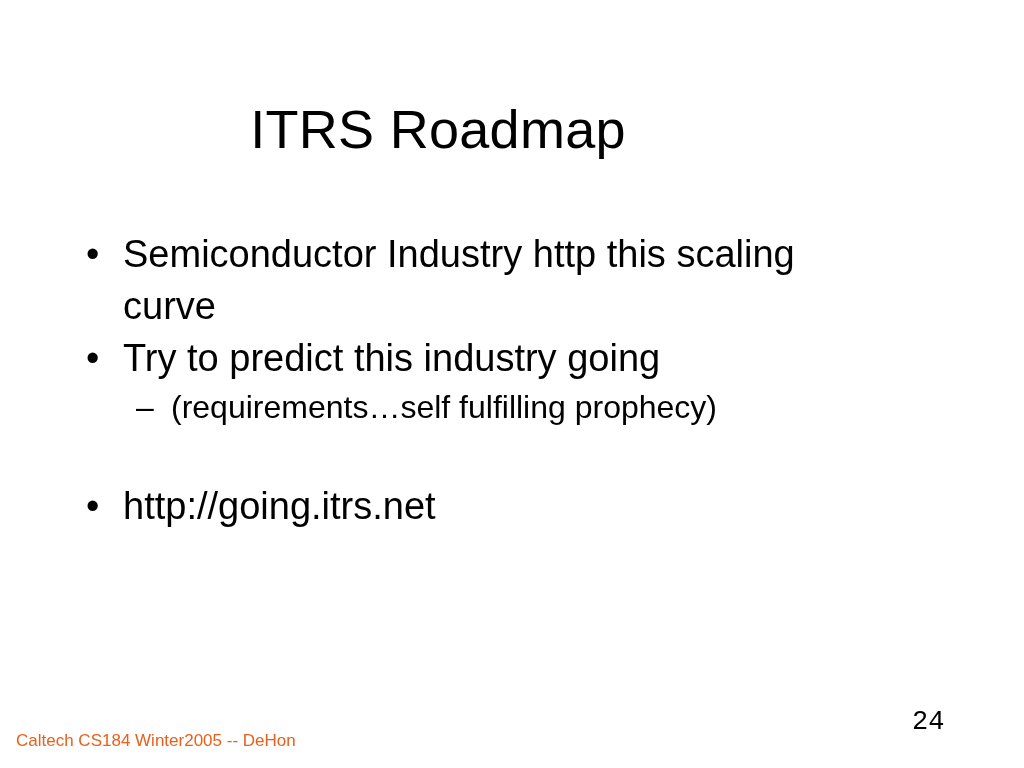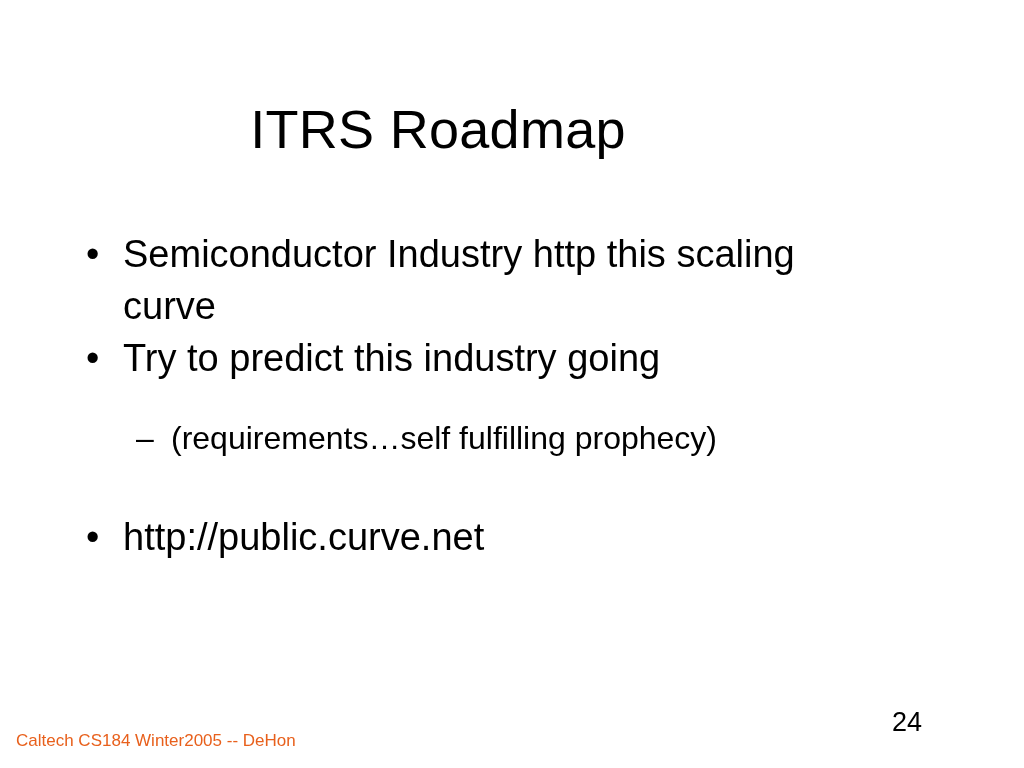--- a/index.html
+++ b/index.html
@@ -73,21 +73,20 @@
   .sub-row .marker {
     position: absolute;
     left: 52px;
     top: 0;
     font-size: 32px;
     line-height: 46px;
     color: #000000;
   }
   .sub-row .btext {
     display: block;
-    margin-top: 31px;
   }
 
   
   .spacer-row {
     display: block;
     height: 50px;
   }
 
   
   #footer-credit {
@@ -95,25 +94,26 @@
     left: 16px;
     top: 731px;
     font-size: 17px;
     line-height: 20px;
     color: #E8601C;
     white-space: nowrap;
   }
 
   #page-number {
     position: absolute;
-    left: 892px;
+    left: 912px;
     top: 706px;
     font-size: 27px;
     line-height: 32px;
     color: #000000;
+    font-family: Liberation Mono, monospace;
   }
 </style>
 </head>
 <body>
 
 <div id="slide">
 
   <div id="slide-title">ITRS Roadmap</div>
 
   <div id="body-block">
@@ -130,21 +130,21 @@
 
     <div class="sub-row">
       <span class="marker">–</span>
       <span class="btext">(requirements…self fulfilling prophecy)</span>
     </div>
 
     <div class="spacer-row"></div>
 
     <div class="bullet-row">
       <span class="marker">•</span>
-      <span class="btext">http://public.curve.net</span>
+      <span class="btext">http://going.itrs.net</span>
     </div>
 
   </div>
 
   <div id="footer-credit">Caltech CS184 Winter2005 -- DeHon</div>
 
   <div id="page-number">24</div>
 
 </div>
 

